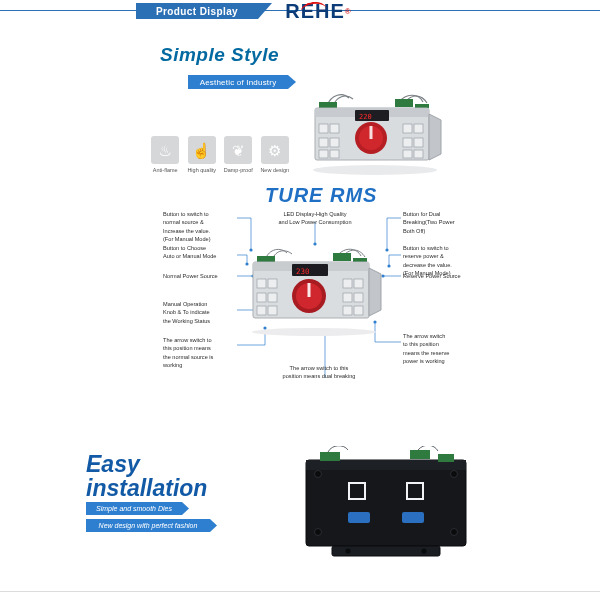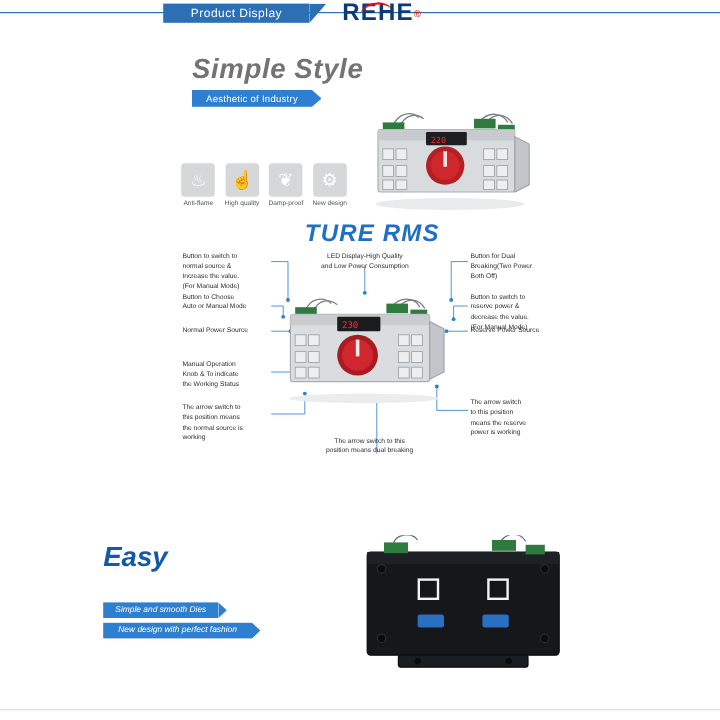--- a/index.html
+++ b/index.html
@@ -14,21 +14,21 @@
   
   .header{
     position:absolute;top:0;left:0;width:600px;height:22px;
   }
   .header-rule{
     position:absolute;top:10px;left:0;width:600px;height:1px;background:#2b6fb5;
   }
   .header-tab{
     position:absolute;top:3px;left:136px;width:122px;height:16px;
     background:#2b6fb5;
-    color:#fff;font-size:10px;font-weight:normal;
+    color:#fff;font-size:10px;font-weight:bold;
     display:flex;align-items:center;justify-content:center;
     letter-spacing:.4px;
   }
   .header-tab-tail{
     position:absolute;top:3px;left:258px;width:14px;height:16px;
     background:#2b6fb5;
     clip-path:polygon(0 0,100% 0,0 100%);
   }
   .brand{
     position:absolute;top:0px;left:258px;width:120px;height:22px;
@@ -42,30 +42,30 @@
   .brand-swoosh{
     position:absolute;top:2px;left:300px;width:26px;height:7px;
     border-top:2px solid #d11;border-radius:50%/100% 100% 0 0;
     transform:rotate(-8deg);
   }
 
   
   .sec1{position:absolute;top:28px;left:0;width:600px;height:150px;}
   .s1-title{
     position:absolute;top:16px;left:160px;
-    font-size:23px;font-style:italic;font-weight:bold;color:#737373;
+    font-size:19px;font-style:italic;font-weight:bold;color:#0369a1;
     letter-spacing:.5px;
   }
   .s1-bar{
     position:absolute;left:160px;height:14px;
     background:#2f7fd0;color:#fff;font-size:8px;
     display:flex;align-items:center;justify-content:center;
     letter-spacing:.2px;
   }
-  .s1-bar.b1{top:47px;width:100px;}
+  .s1-bar.b1{top:47px;width:100px;margin-left:28px;}
   .s1-bar.b2{top:65px;width:108px;}
   .s1-bar::after{
     content:"";position:absolute;right:-8px;top:0;width:8px;height:14px;
     background:#2f7fd0;clip-path:polygon(0 0,100% 50%,0 100%);
   }
   .icons{
     position:absolute;top:108px;left:150px;width:140px;
     display:flex;gap:6px;
   }
   .icon-cell{width:32px;text-align:center;}
@@ -75,21 +75,21 @@
     color:#fff;font-size:15px;line-height:1;
   }
   .icon-cap{font-size:5.5px;color:#555;margin-top:3px;letter-spacing:0;}
 
   
   .prod1{
     position:absolute;top:58px;left:303px;width:145px;height:90px;
   }
 
   
-  .sec2{position:absolute;top:182px;left:4px;width:476px;height:215px;}
+  .sec2{position:absolute;top:182px;left:15px;width:476px;height:215px;}
   .s2-title{
     position:absolute;top:2px;left:250px;
     font-size:20px;font-weight:bold;font-style:italic;color:#1f6fc4;
     letter-spacing:1px;
   }
   .cal{
     position:absolute;font-size:5.6px;line-height:1.5;color:#2d2d2d;
   }
   .cal.center{text-align:center;}
   .lineSvg{position:absolute;top:0;left:0;width:600px;height:215px;pointer-events:none;}
@@ -297,20 +297,21 @@
   <div class="cal" style="top:90px;left:388px;width:78px;">Reserve Power Source</div>
   <div class="cal" style="top: 150px; left: 388px; width: 78px; white-space: pre-line;">The arrow switch
 to this position
 means the reserve
 power is working</div>
 </div>
 
 <div class="sec3">
   <div class="s3-title">
     <span>Easy</span><br>
+    <span>installation</span>
   </div>
   <div class="s3-bar c1">Simple and smooth Dies</div>
   <div class="s3-bar c2">New design with perfect fashion</div>
 
   <svg class="prod3" viewBox="0 0 200 118">
     <rect x="16" y="14" width="160" height="86" rx="3" fill="#15171a" stroke="#0b0c0e"></rect>
     <rect x="16" y="14" width="160" height="10" fill="#1d2024"></rect>
 
     <rect x="30" y="6" width="20" height="9" fill="#2f7a3f"></rect>
     <rect x="120" y="4" width="20" height="9" fill="#2f7a3f"></rect>

